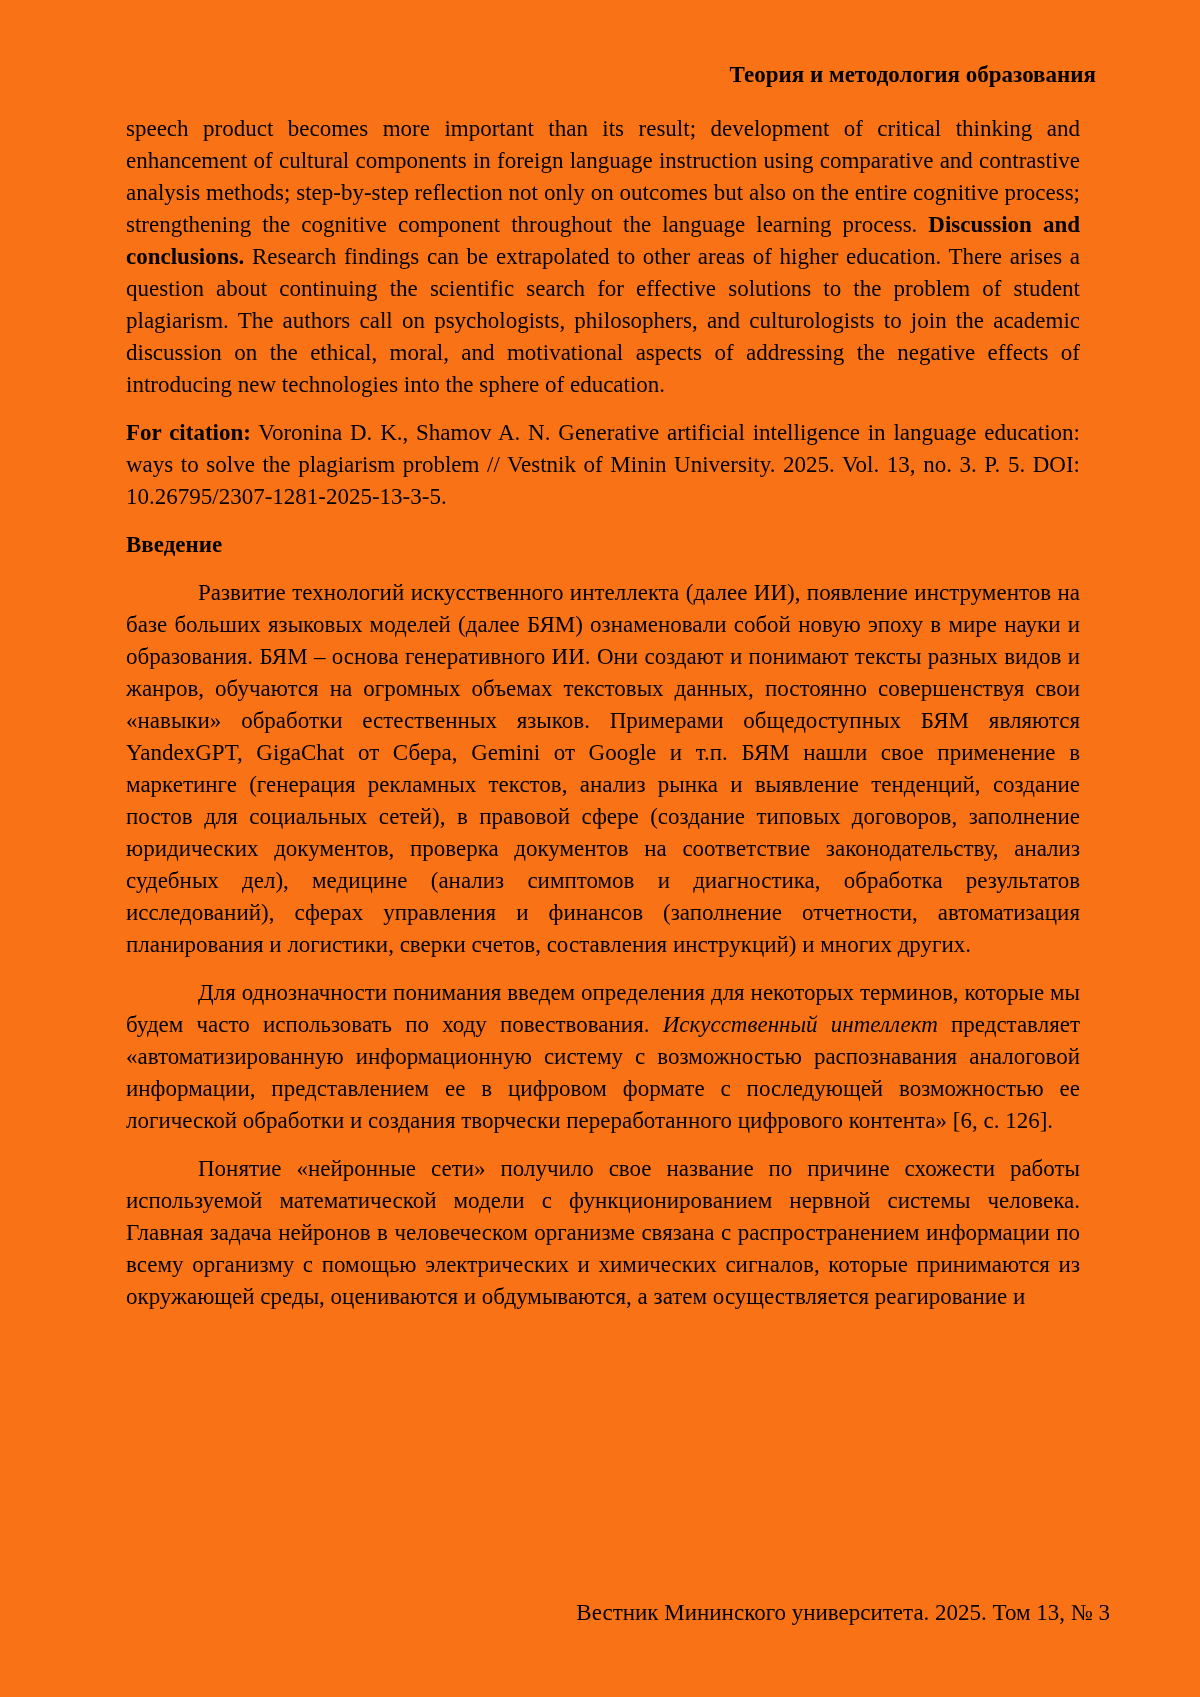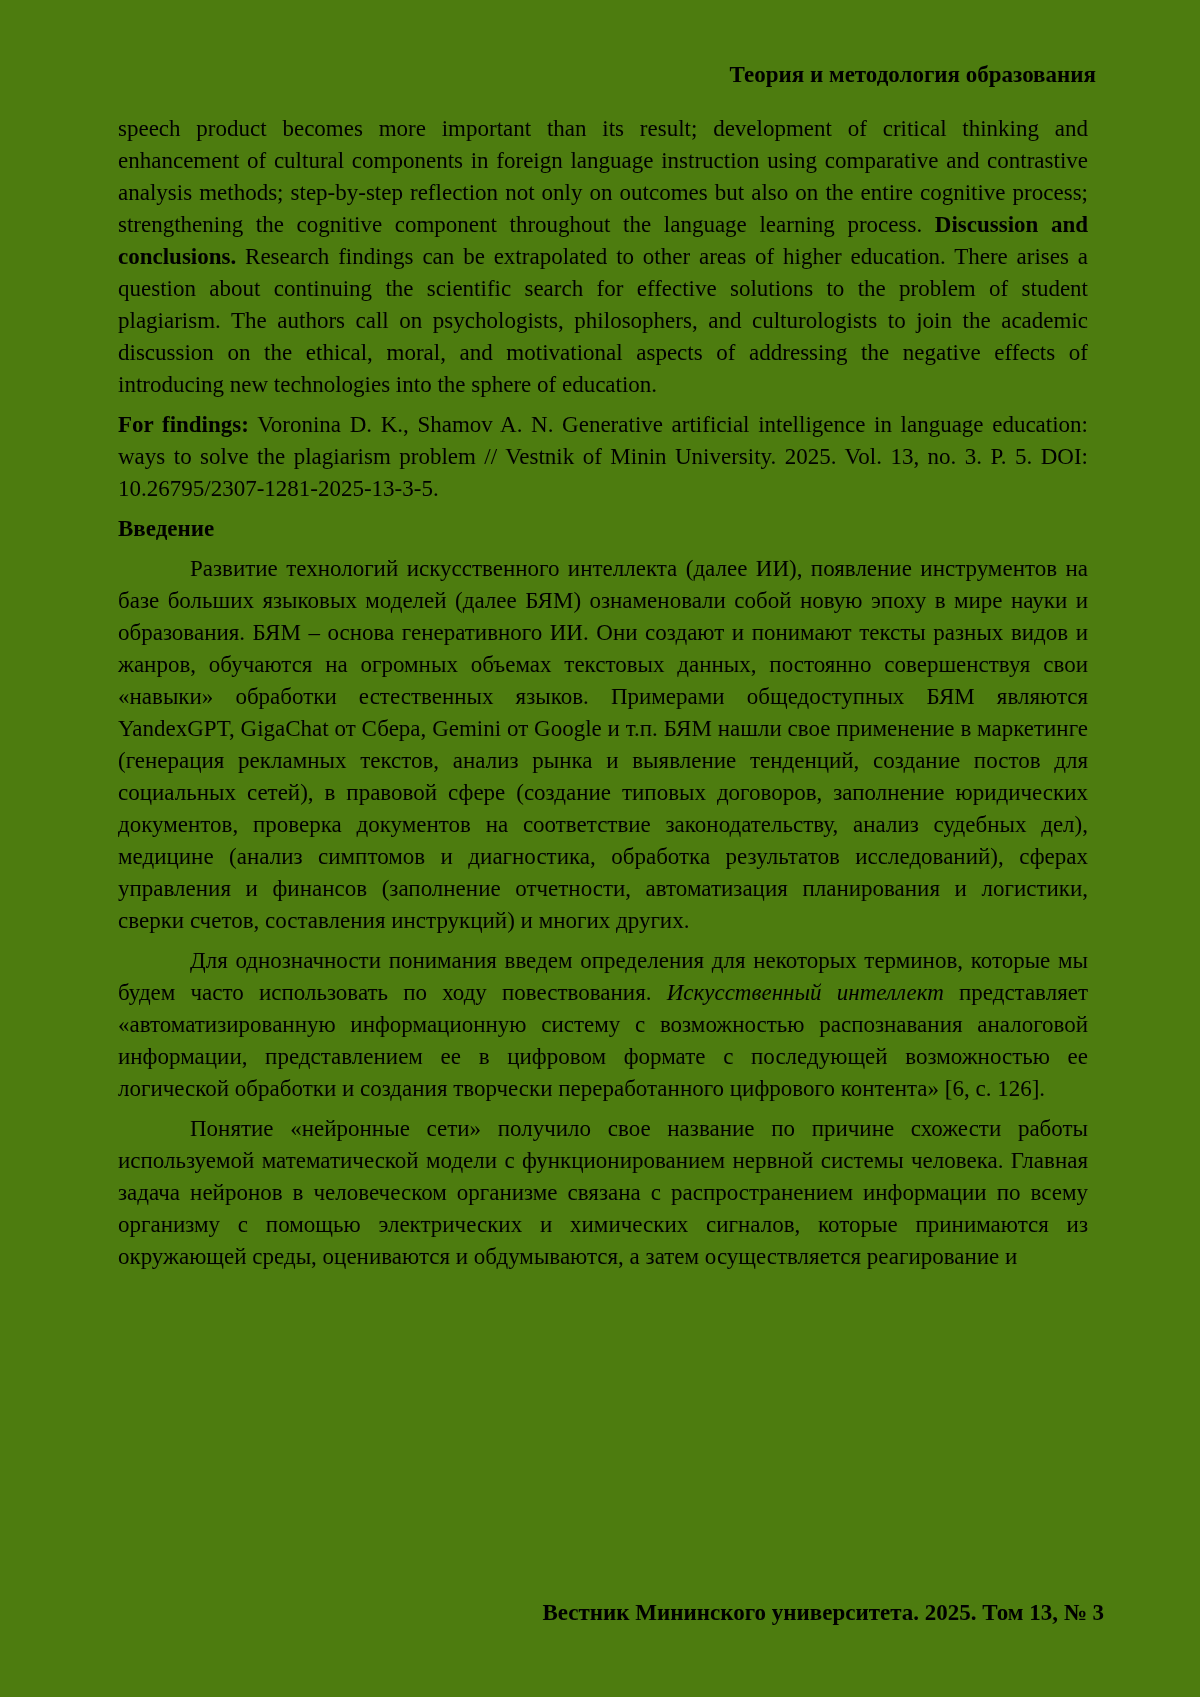--- a/index.html
+++ b/index.html
@@ -5,71 +5,71 @@
   html, body {
     margin: 0;
     padding: 0;
     background: #ffffff;
   }
   .page {
     position: relative;
     width: 1200px;
     height: 1697px;
     box-sizing: border-box;
-    background: #4d7c0f;
+    background: #f97316;
     color: #000000;
     font-family: "Liberation Serif", serif;
     font-size: 23px;
     line-height: 32px;
     padding: 59px 104px 0 110px;
     overflow: hidden;
   }
   .running-header {
     text-align: right;
     font-weight: bold;
     margin: 0 0 22px 0;
   }
   .page p {
-    margin: 8px;
+    margin: 16px;
     text-align: justify;
   }
   .mt1 { margin-top: 32px; }
   .mt2 { margin-top: 64px; }
   .section-heading {
     text-align: center;
     font-weight: bold;
   }
   .indent { text-indent: 72px; }
   .b { font-weight: bold; }
   .i { font-style: italic; }
   .running-footer {
     position: absolute;
     top: 1597px;
-    right: 96px;
-    font-weight: bold;
+    right: 90px;
+    font-weight: normal;
     white-space: nowrap;
     margin-left: 36px;
   }
 </style>
 </head>
 <body>
 
 <div class="page">
 
   <div class="running-header">Теория и методология образования</div>
 
   <p>
     <span>speech product becomes more important than its result; development of critical thinking and enhancement of cultural components in foreign language instruction using comparative and contrastive analysis methods; step-by-step reflection not only on outcomes but also on the entire cognitive process; strengthening the cognitive component throughout the language learning process.</span>
     <span class="b">Discussion and conclusions.</span>
     <span>Research findings can be extrapolated to other areas of higher education. There arises a question about continuing the scientific search for effective solutions to the problem of student plagiarism. The authors call on psychologists, philosophers, and culturologists to join the academic discussion on the ethical, moral, and motivational aspects of addressing the negative effects of introducing new technologies into the sphere of education.</span>
   </p>
 
 
   <p class="mt1">
-    <span class="b">For findings:</span>
+    <span class="b">For citation:</span>
     <span>Voronina D. K., Shamov A. N. Generative artificial intelligence in language education: ways to solve the plagiarism problem // Vestnik of Minin University. 2025. Vol. 13, no. 3. P. 5. DOI: 10.26795/2307-1281-2025-13-3-5.</span>
   </p>
 
   <p class="section-heading mt2">Введение</p>
 
   <p class="indent mt1">Развитие технологий искусственного интеллекта (далее ИИ), появление инструментов на базе больших языковых моделей (далее БЯМ) ознаменовали собой новую эпоху в мире науки и образования. БЯМ – основа генеративного ИИ. Они создают и понимают тексты разных видов и жанров, обучаются на огромных объемах текстовых данных, постоянно совершенствуя свои «навыки» обработки естественных языков. Примерами общедоступных БЯМ являются YandexGPT, GigaChat от Сбера, Gemini от Google и т.п. БЯМ нашли свое применение в маркетинге (генерация рекламных текстов, анализ рынка и выявление тенденций, создание постов для социальных сетей), в правовой сфере (создание типовых договоров, заполнение юридических документов, проверка документов на соответствие законодательству, анализ судебных дел), медицине (анализ симптомов и диагностика, обработка результатов исследований), сферах управления и финансов (заполнение отчетности, автоматизация планирования и логистики, сверки счетов, составления инструкций) и многих других.</p>
 
 
   <p class="indent"><span>Для однозначности понимания введем определения для некоторых терминов, которые мы будем часто использовать по ходу повествования. </span><span class="i">Искусственный интеллект</span><span> представляет «автоматизированную информационную систему с возможностью распознавания аналоговой информации, представлением ее в цифровом формате с последующей возможностью ее логической обработки и создания творчески переработанного цифрового контента» [6, с. 126].</span></p>
 

